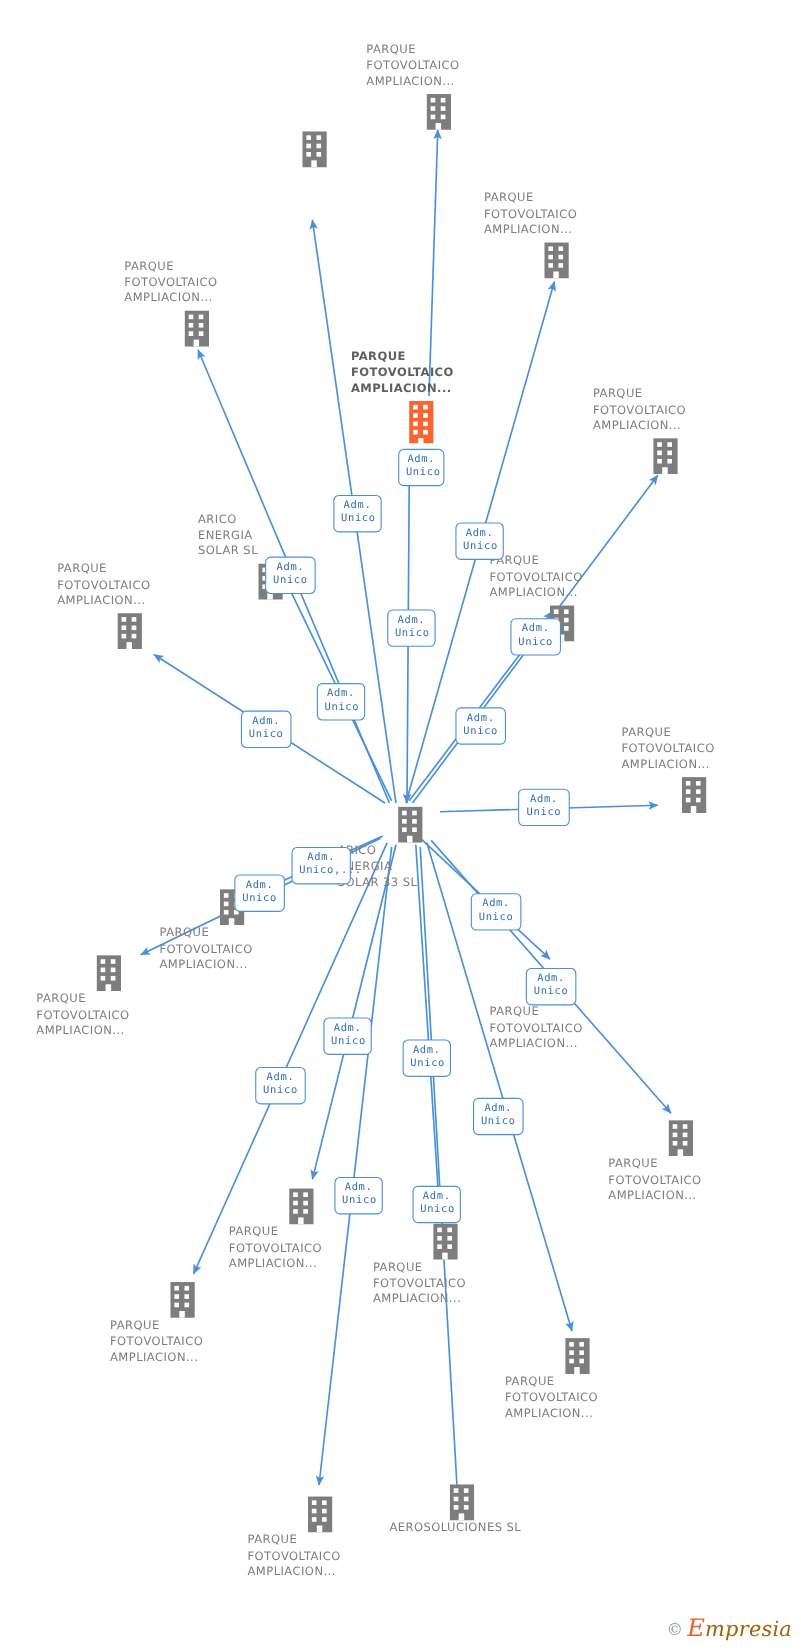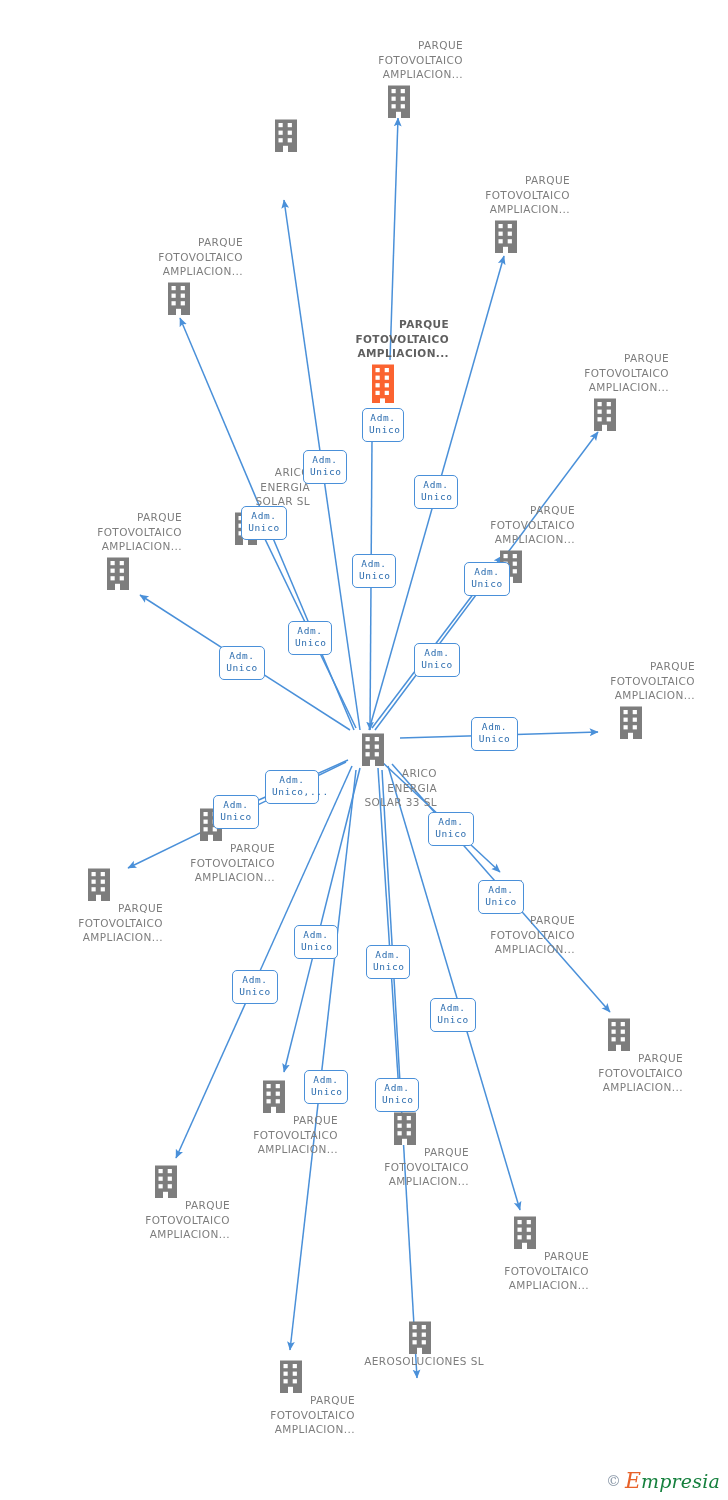--- a/index.html
+++ b/index.html
@@ -1,37 +1,37 @@
 <!DOCTYPE html>
 <html><head>
 <meta charset="utf-8">
 <style>
   html,body{margin:0;padding:0;background:#ffffff;}
   body{width:728px;height:1500px;position:relative;overflow:hidden;
        font-family:"DejaVu Sans",sans-serif;}
   #canvas{position:absolute;left:0;top:0;width:728px;height:1500px;}
   svg.edges{position:absolute;left:0;top:0;width:728px;height:1500px;pointer-events:none;}
 
-  .node{position:absolute;width:130px;margin-left:-65px;text-align:right;}
+  .node{position:absolute;width:130px;margin-left:-65px;text-align:left;}
   .node .glyph{display:block;margin:0 auto;}
   .node .nlabel{display:block;font-size:10.5px;line-height:14.5px;color:#7d7d7d;
         letter-spacing:.4px;white-space:pre-line;font-family:"DejaVu Sans",sans-serif;}
   .node.above .nlabel{margin-bottom:2px;}
   .node.hl .nlabel{color:#5f5f5f;font-weight:bold;}
 
   .elabel{position:absolute;background:#fff;border:1.4px solid #4a90d9;border-radius:5px;
       color:#2f6fb0;font-size:9.5px;line-height:12px;padding:3px 6px 4px 6px;
       font-family:"DejaVu Sans Mono",monospace;letter-spacing:.6px;text-align:center;
       white-space:pre-line;box-sizing:border-box;}
 
   .wm{position:absolute;right:8px;bottom:8px;display:flex;align-items:center;gap:4px;
       font-family:"DejaVu Serif",serif;}
   .wm .c{color:#8a98a8;font-size:15px;}
   .wm .e{color:#e8622a;font-size:22px;font-style:italic;line-height:1;}
-  .wm .rest{color:#15803d;font-size:19px;font-style:italic;line-height:1;letter-spacing:.2px;}
+  .wm .rest{color:#a16207;font-size:19px;font-style:italic;line-height:1;letter-spacing:.2px;}
 </style>
 </head>
 <body>
 
 <div id="canvas">
 
   <svg class="edges" viewBox="0 0 728 1500" xmlns="http://www.w3.org/2000/svg">
     <defs>
       <marker id="ah" markerWidth="7" markerHeight="7" refX="5.6" refY="3" orient="auto" markerUnits="strokeWidth">
         <path d="M0,0.4 L6,3 L0,5.6 L1.3,3 Z" fill="#4a90d9"></path>
@@ -315,21 +315,21 @@
             <rect x="15.7" y="5" width="4.2" height="4.2" fill="#fff"></rect>
             <rect x="6.5" y="12.6" width="4.2" height="4.2" fill="#fff"></rect>
             <rect x="15.7" y="12.6" width="4.2" height="4.2" fill="#fff"></rect>
             <rect x="6.5" y="20.2" width="4.2" height="4.2" fill="#fff"></rect>
             <rect x="15.7" y="20.2" width="4.2" height="4.2" fill="#fff"></rect>
     <rect x="11" y="27.799999999999997" width="5" height="8" fill="#fff"></rect>
     <rect x="0.5" y="37.3" width="27" height="3.2" fill="#7d7d7d"></rect>
   </svg></span><span class="nlabel">PARQUE
 FOTOVOLTAICO
 AMPLIACION...</span></div>
-      <div class="node below" style="left: 419px; top: 1320px;"><span><svg class="glyph" width="26" height="34" viewBox="0 0 26 34" xmlns="http://www.w3.org/2000/svg" style="display: block; margin: 0px auto;">
+      <div class="node below" style="left: 419px; top: 1348px;"><span><svg class="glyph" width="26" height="34" viewBox="0 0 26 34" xmlns="http://www.w3.org/2000/svg" style="display: block; margin: 0px auto;">
     <rect x="3" y="1.5" width="22" height="35.8" fill="#7d7d7d"></rect>
     <rect x="6.5" y="5" width="4.2" height="4.2" fill="#fff"></rect>
             <rect x="15.7" y="5" width="4.2" height="4.2" fill="#fff"></rect>
             <rect x="6.5" y="12.6" width="4.2" height="4.2" fill="#fff"></rect>
             <rect x="15.7" y="12.6" width="4.2" height="4.2" fill="#fff"></rect>
             <rect x="6.5" y="20.2" width="4.2" height="4.2" fill="#fff"></rect>
             <rect x="15.7" y="20.2" width="4.2" height="4.2" fill="#fff"></rect>
     <rect x="11" y="27.799999999999997" width="5" height="8" fill="#fff"></rect>
     <rect x="0.5" y="37.3" width="27" height="3.2" fill="#7d7d7d"></rect>
   </svg></span><span class="nlabel">AEROSOLUCIONES SL</span></div>

